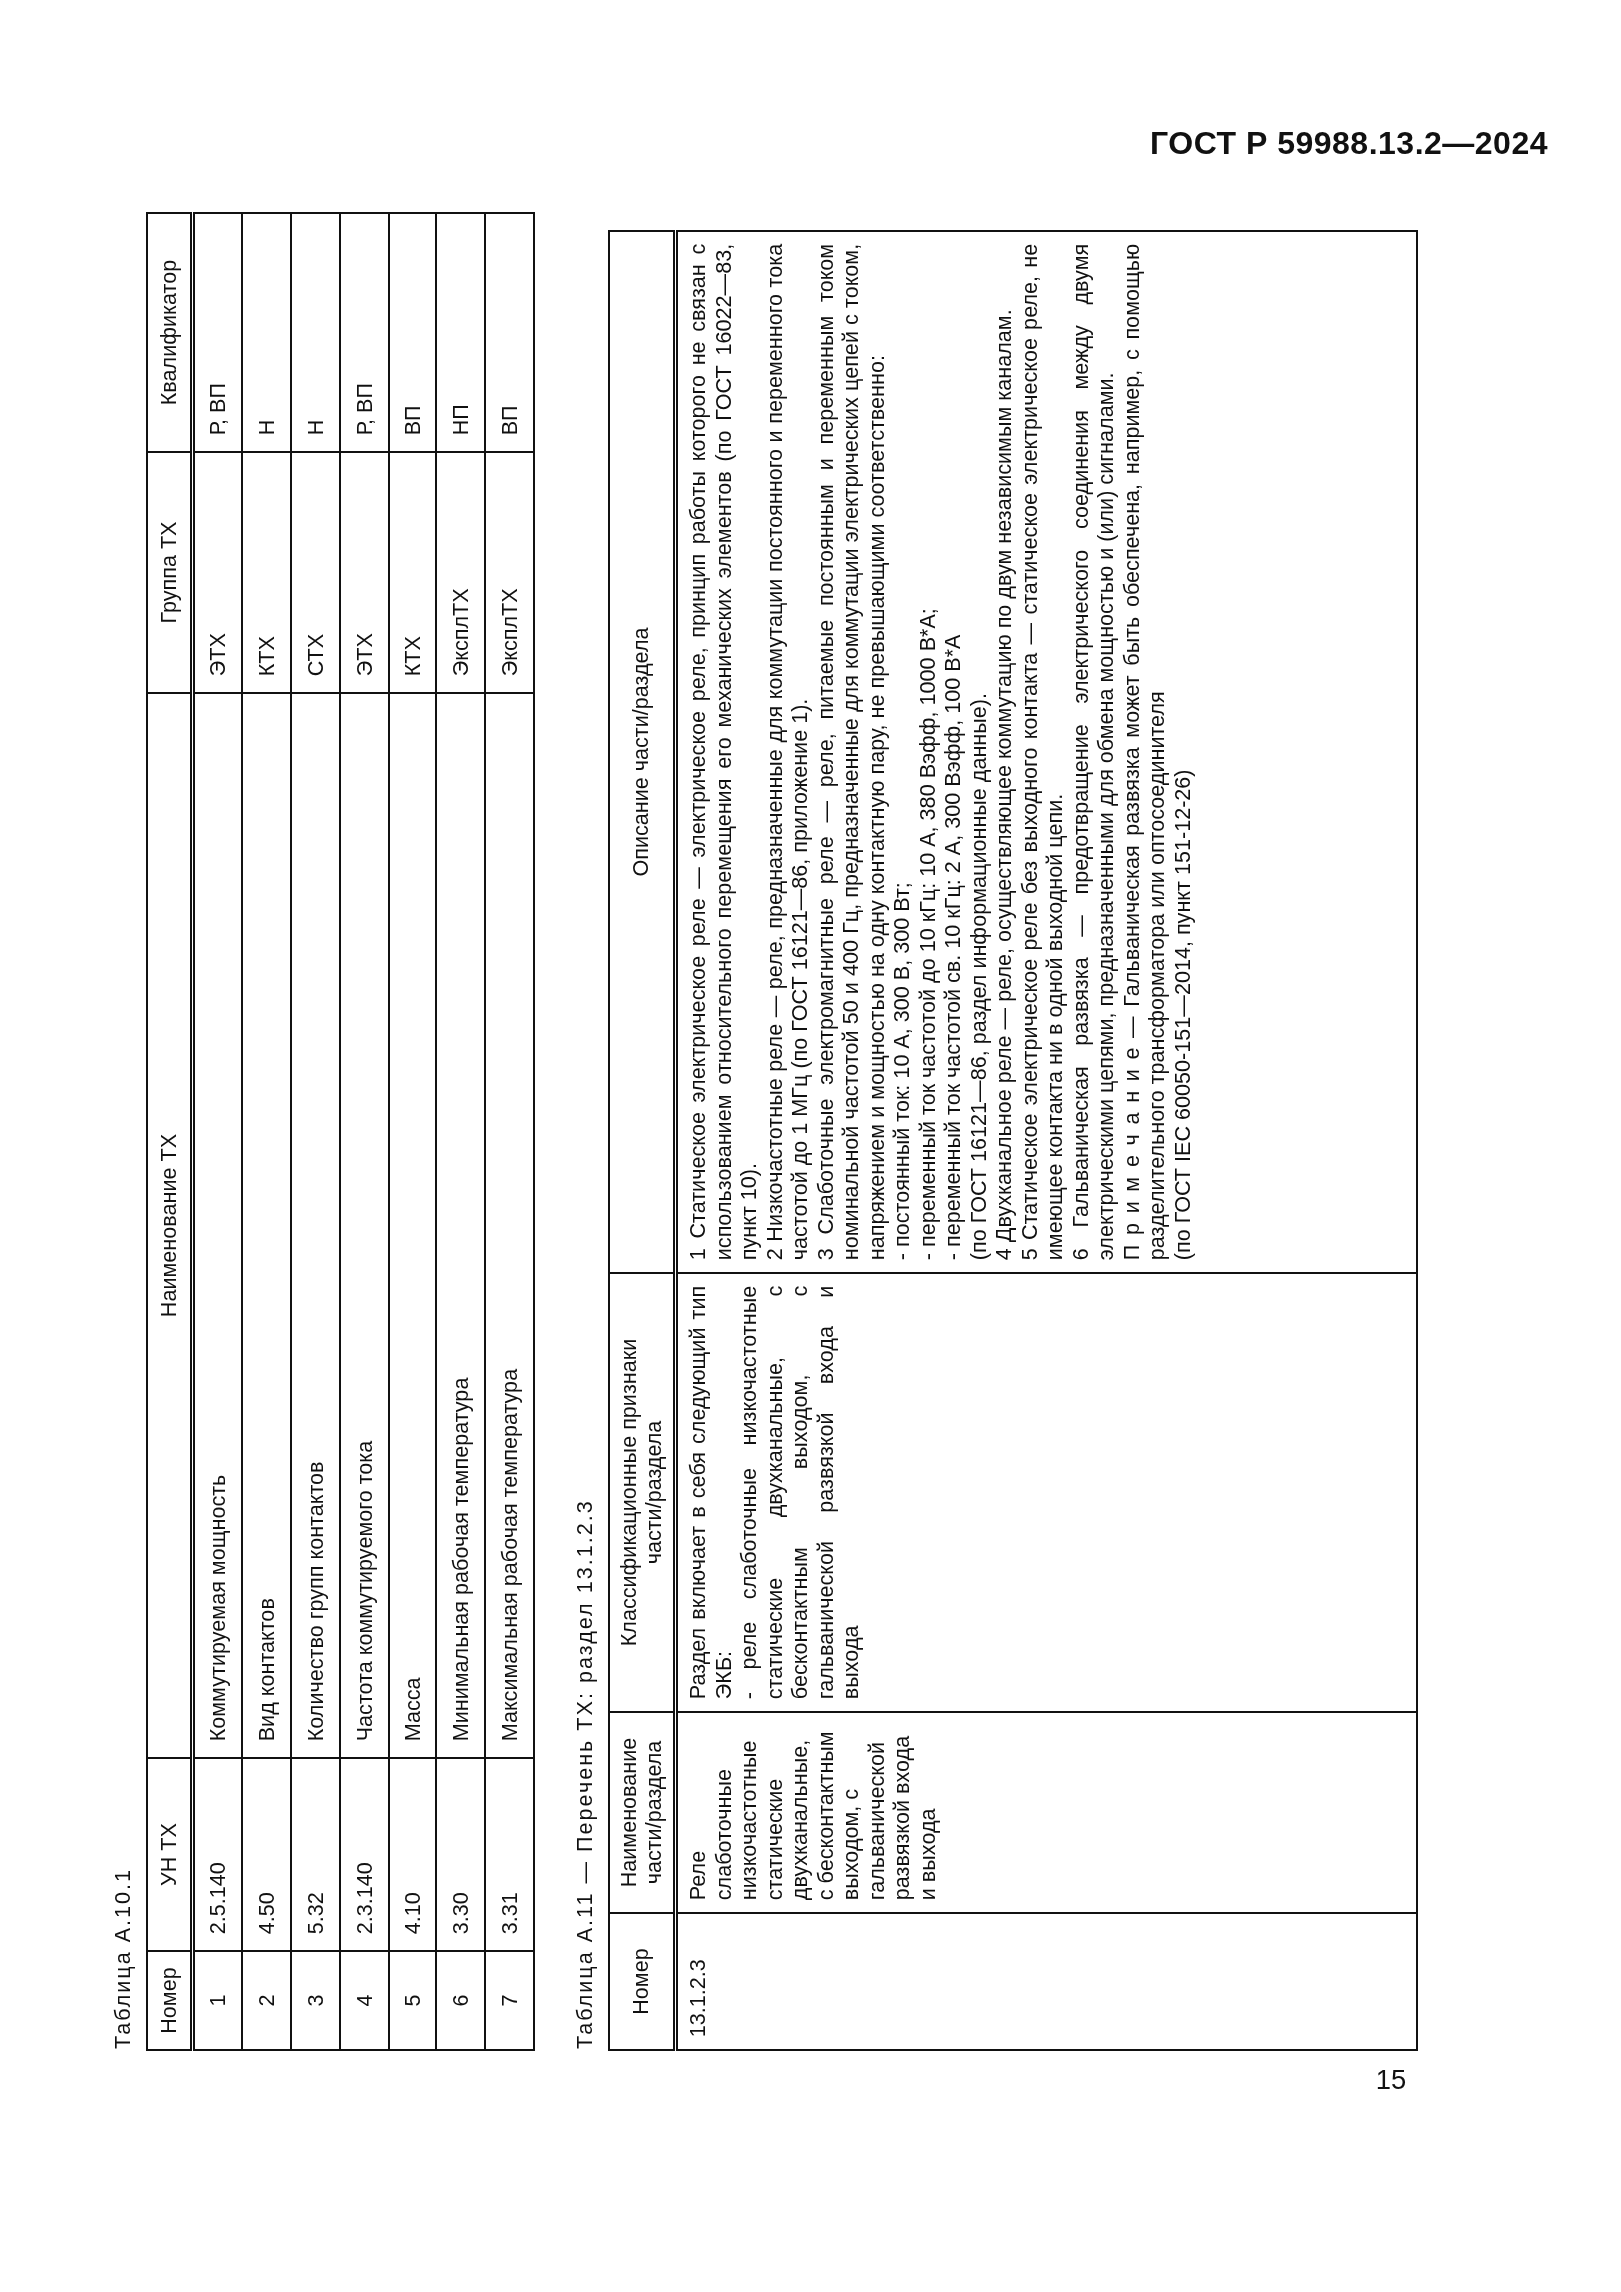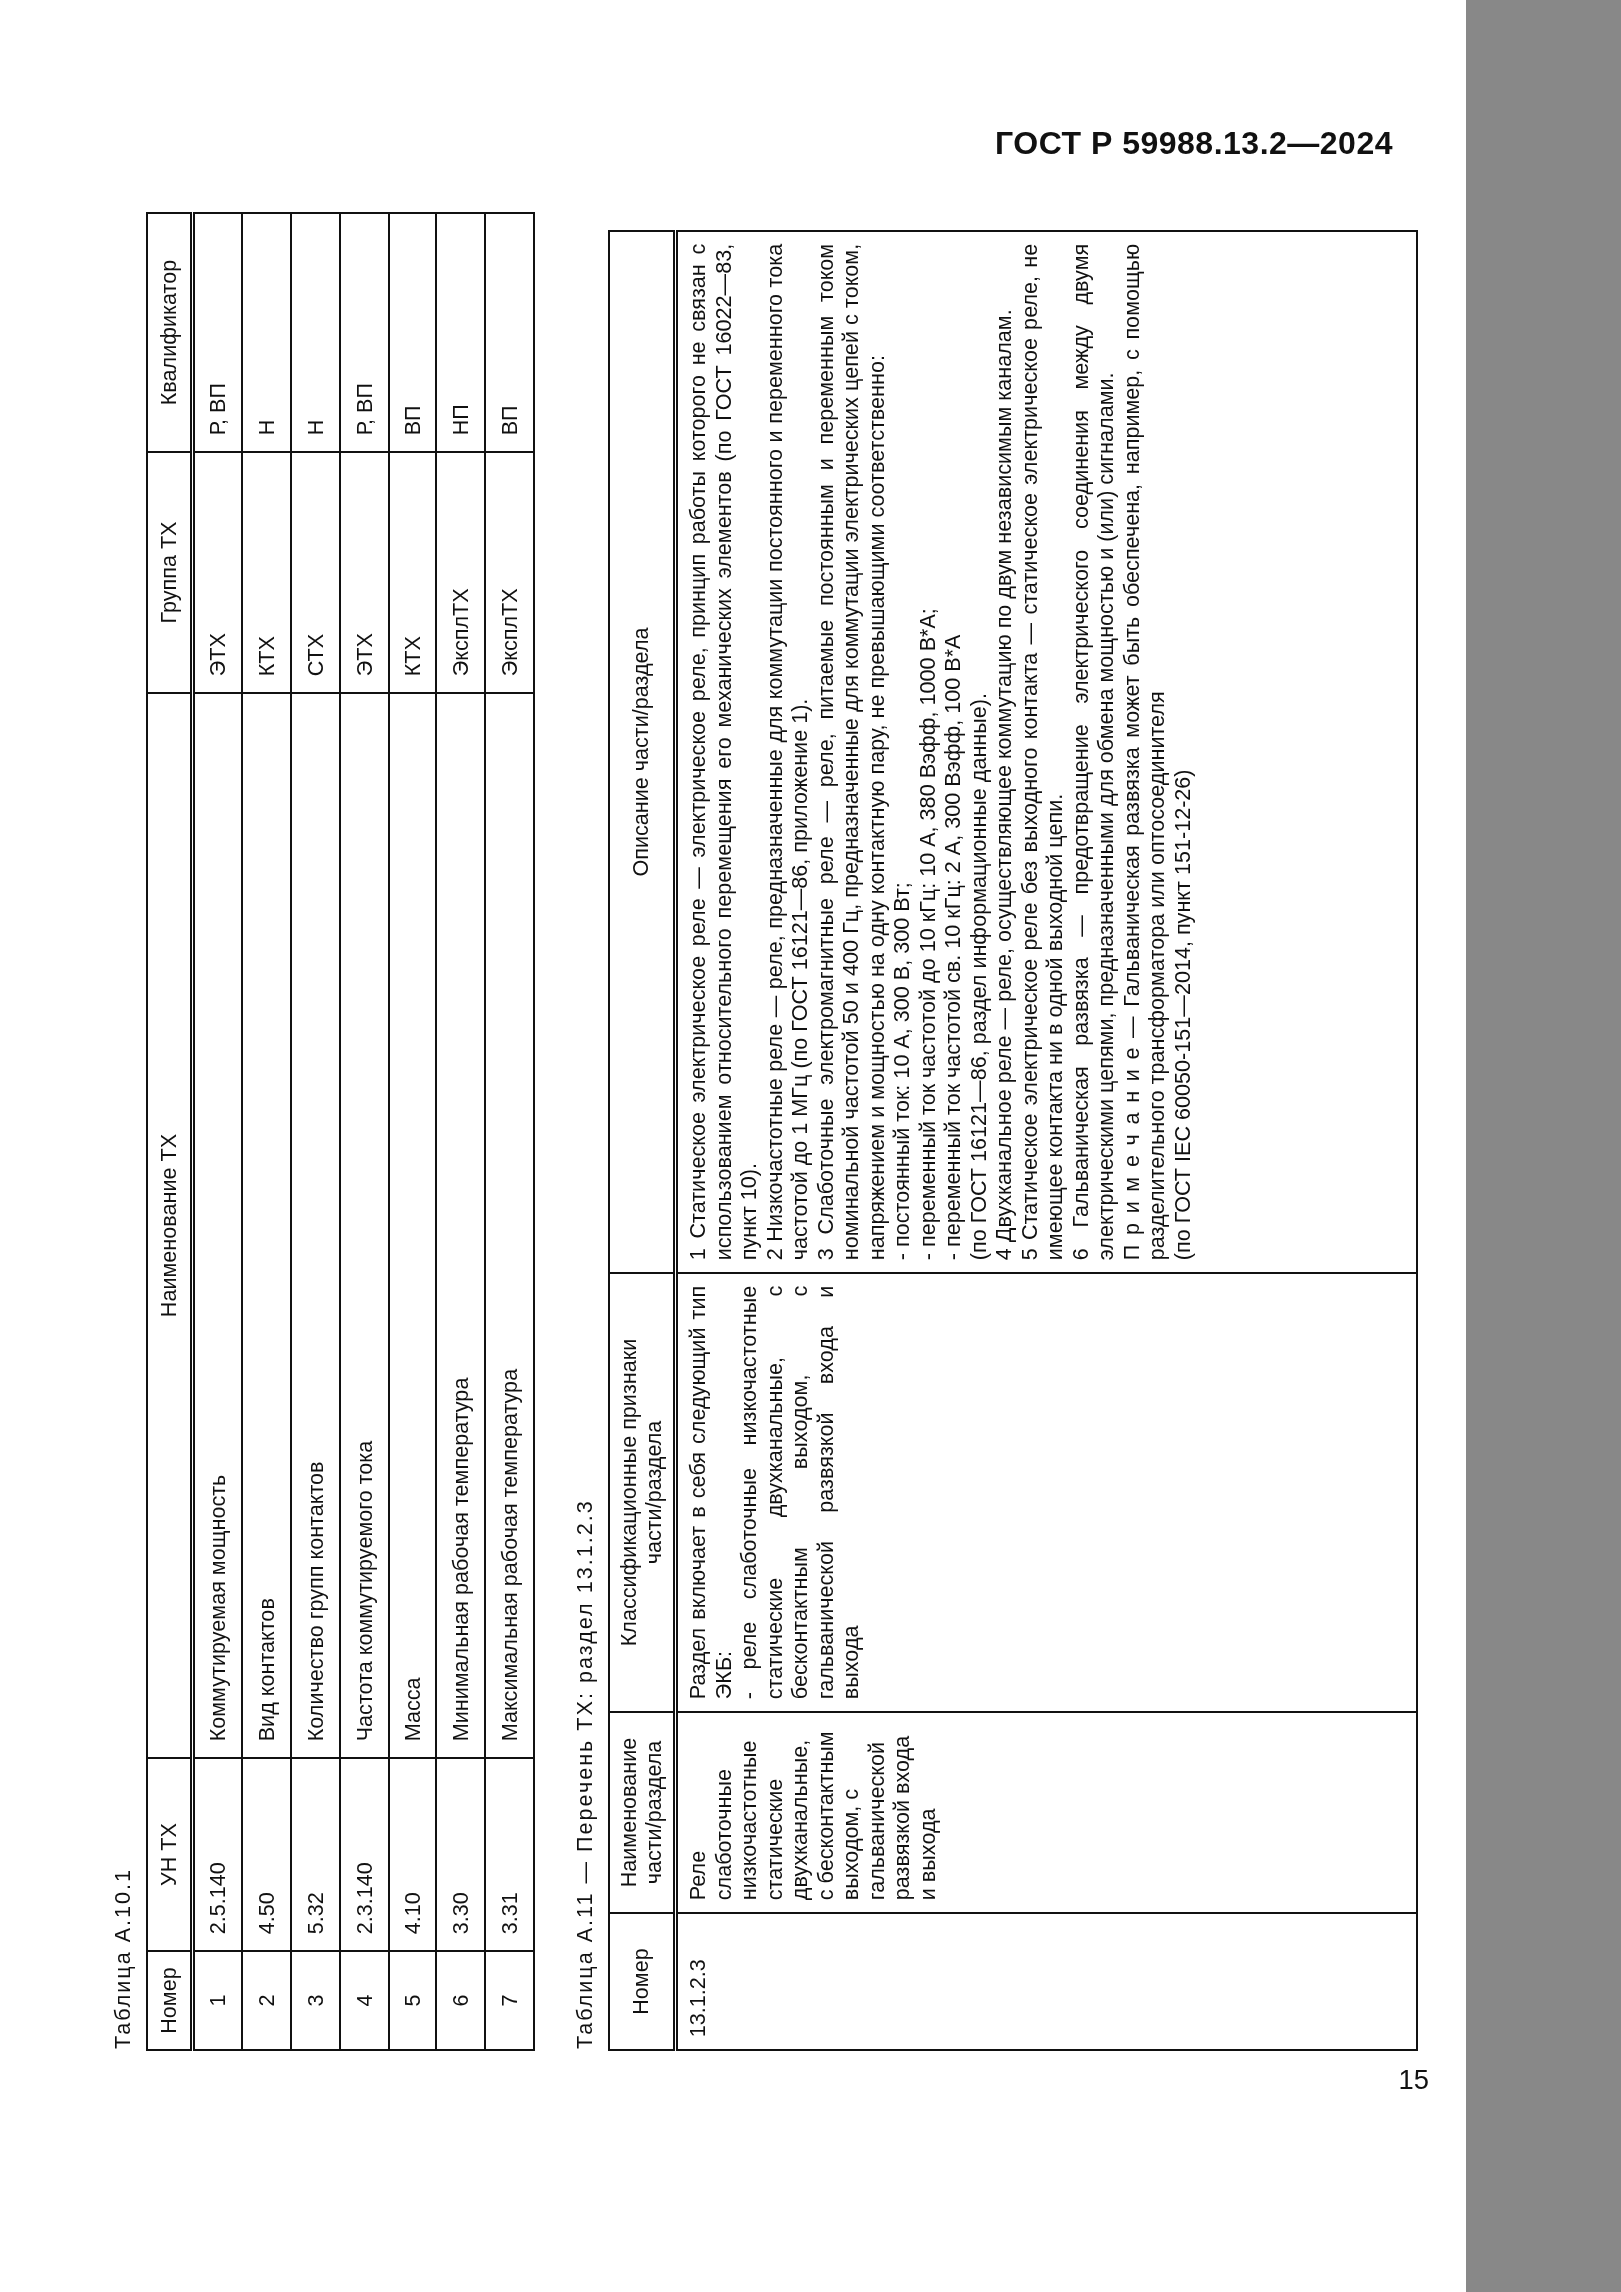--- a/index.html
+++ b/index.html
@@ -1,38 +1,38 @@
 <!DOCTYPE html>
 <html><head>
 <meta charset="utf-8">
 <style>
   html,body{margin:0;padding:0;background:#888;}
   #page{
     position:relative;
-    width:1466px;height:2293px;
+    width:1621px;height:2293px;
     background:#fff;
     overflow:hidden;
     font-family:"Liberation Sans",sans-serif;
     color:#111;
   }
   
   #doc-header{
     position:absolute;
     top:125px;right:73px;
     width:608px;
     text-align:right;
     font-size:32px;font-weight:bold;
     letter-spacing:0.5px;
     white-space:nowrap;
   }
   #page-number{
     position:absolute;
     top:2064px;left:1353px;
     width:76px;
-    text-align:right;
+    text-align:center;
     font-size:27.4px;
   }
   
   .rot{
     position:absolute;
     transform-origin:top left;
     transform:rotate(-90deg);
   }
   #blk-a101{left:110px;top:2051px;width:1838px;}
   #blk-a11 {left:572px;top:2051px;width:1819px;}

